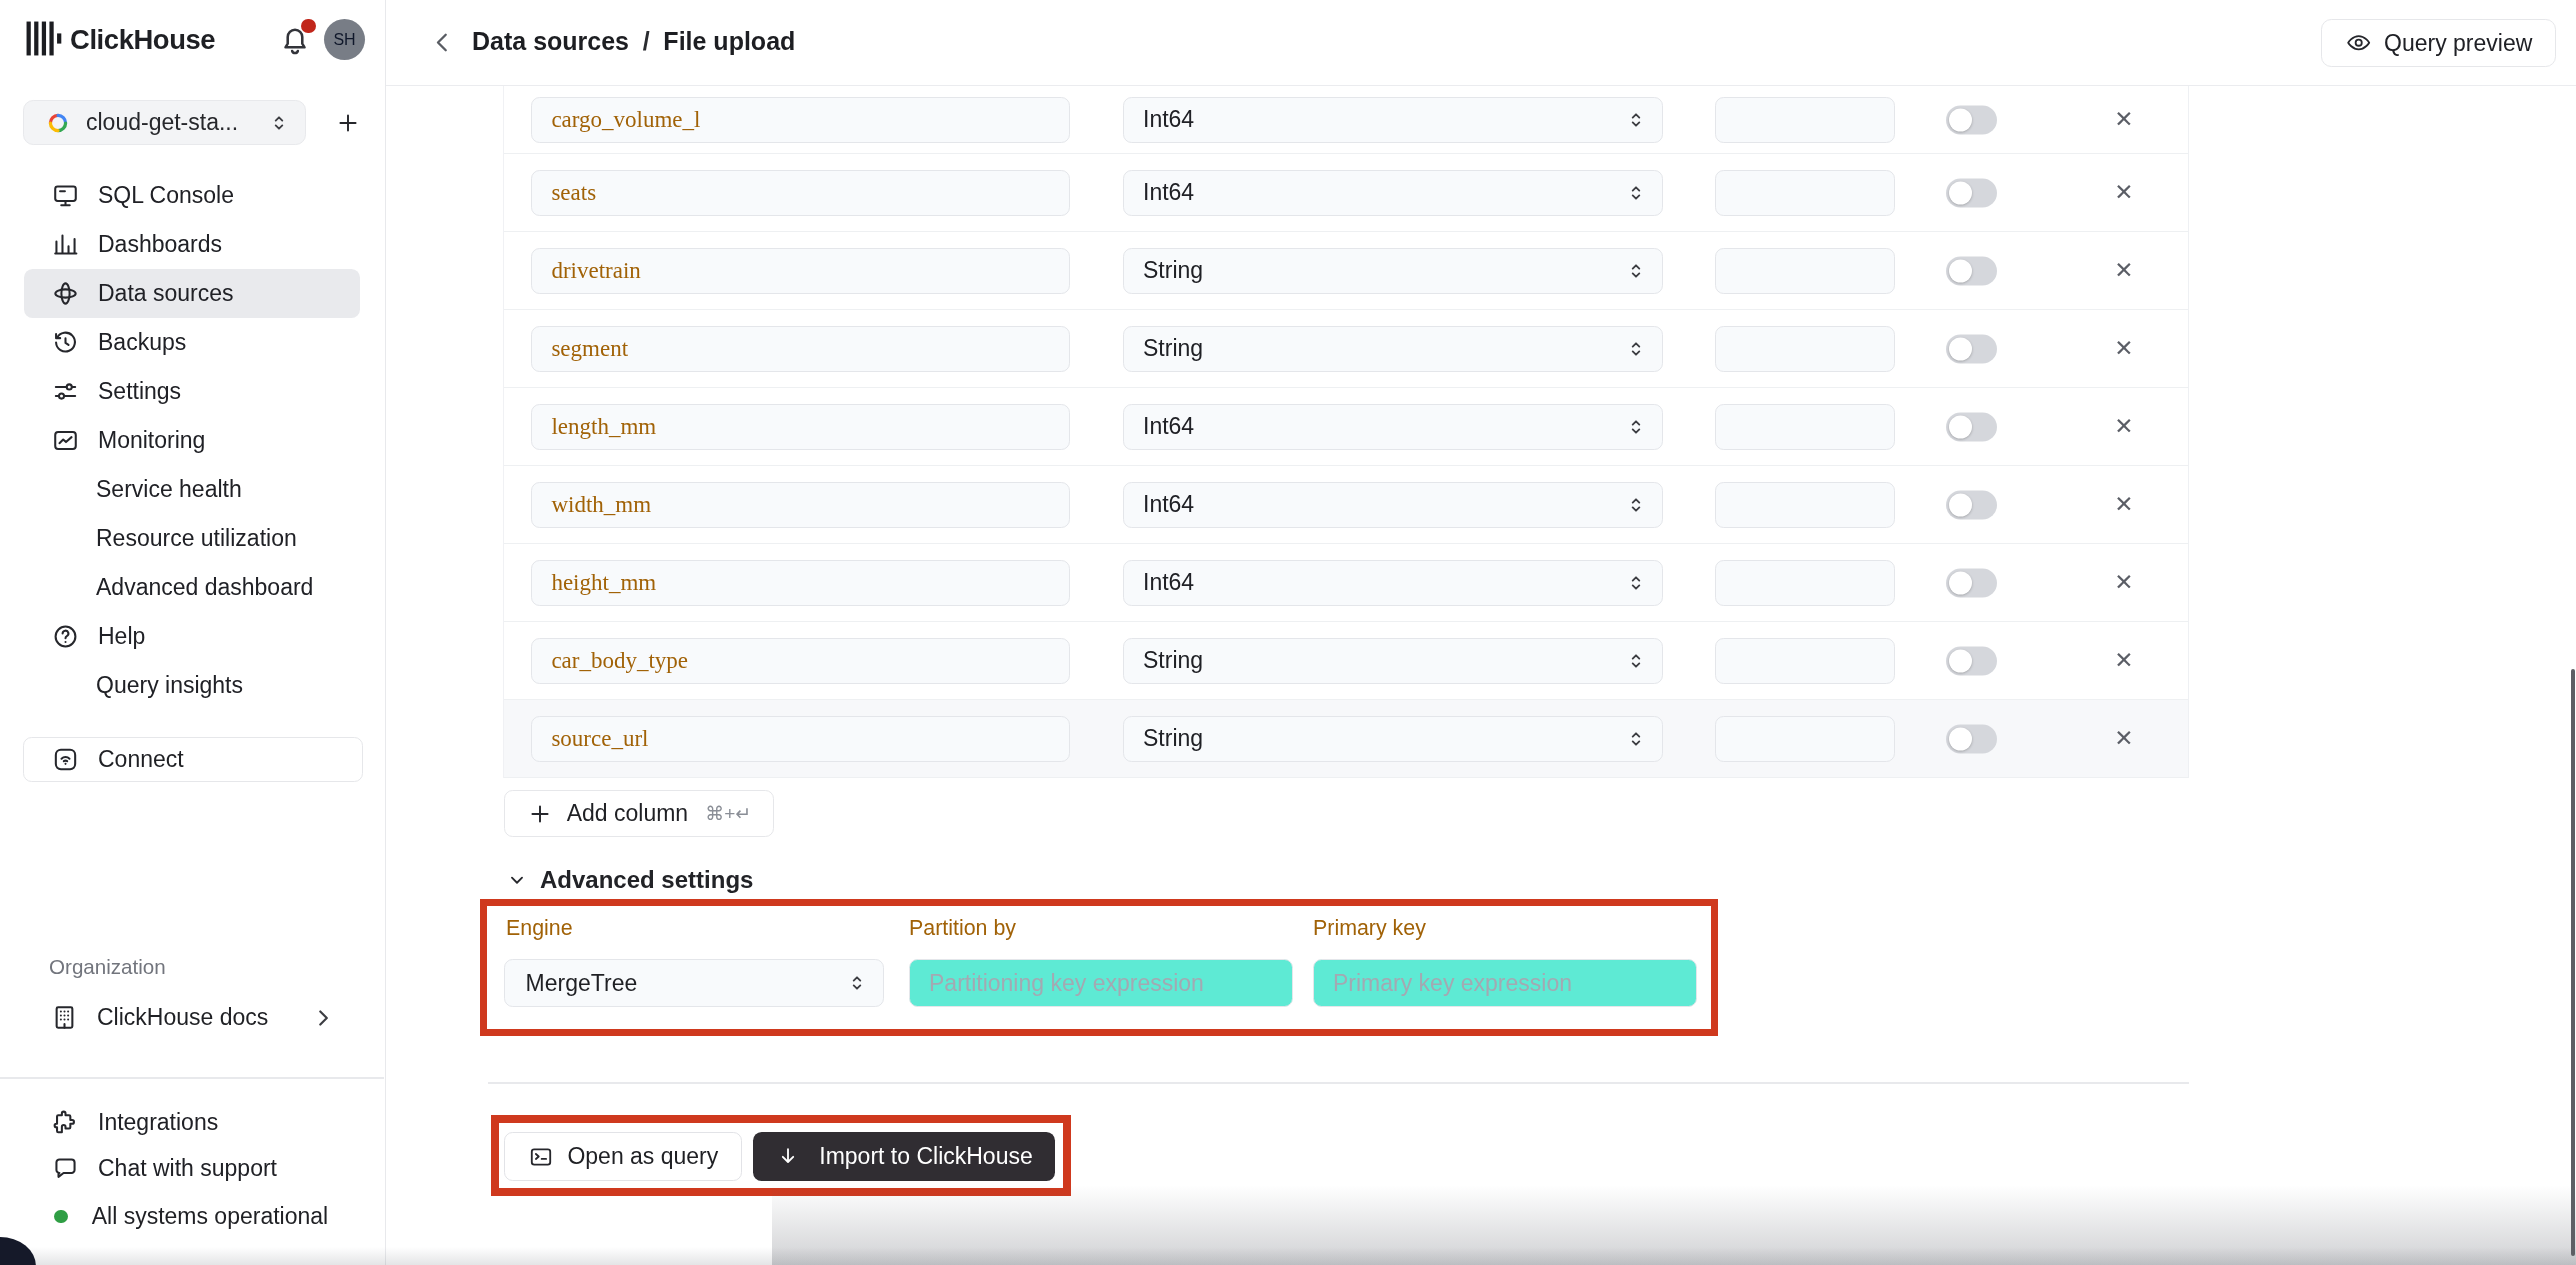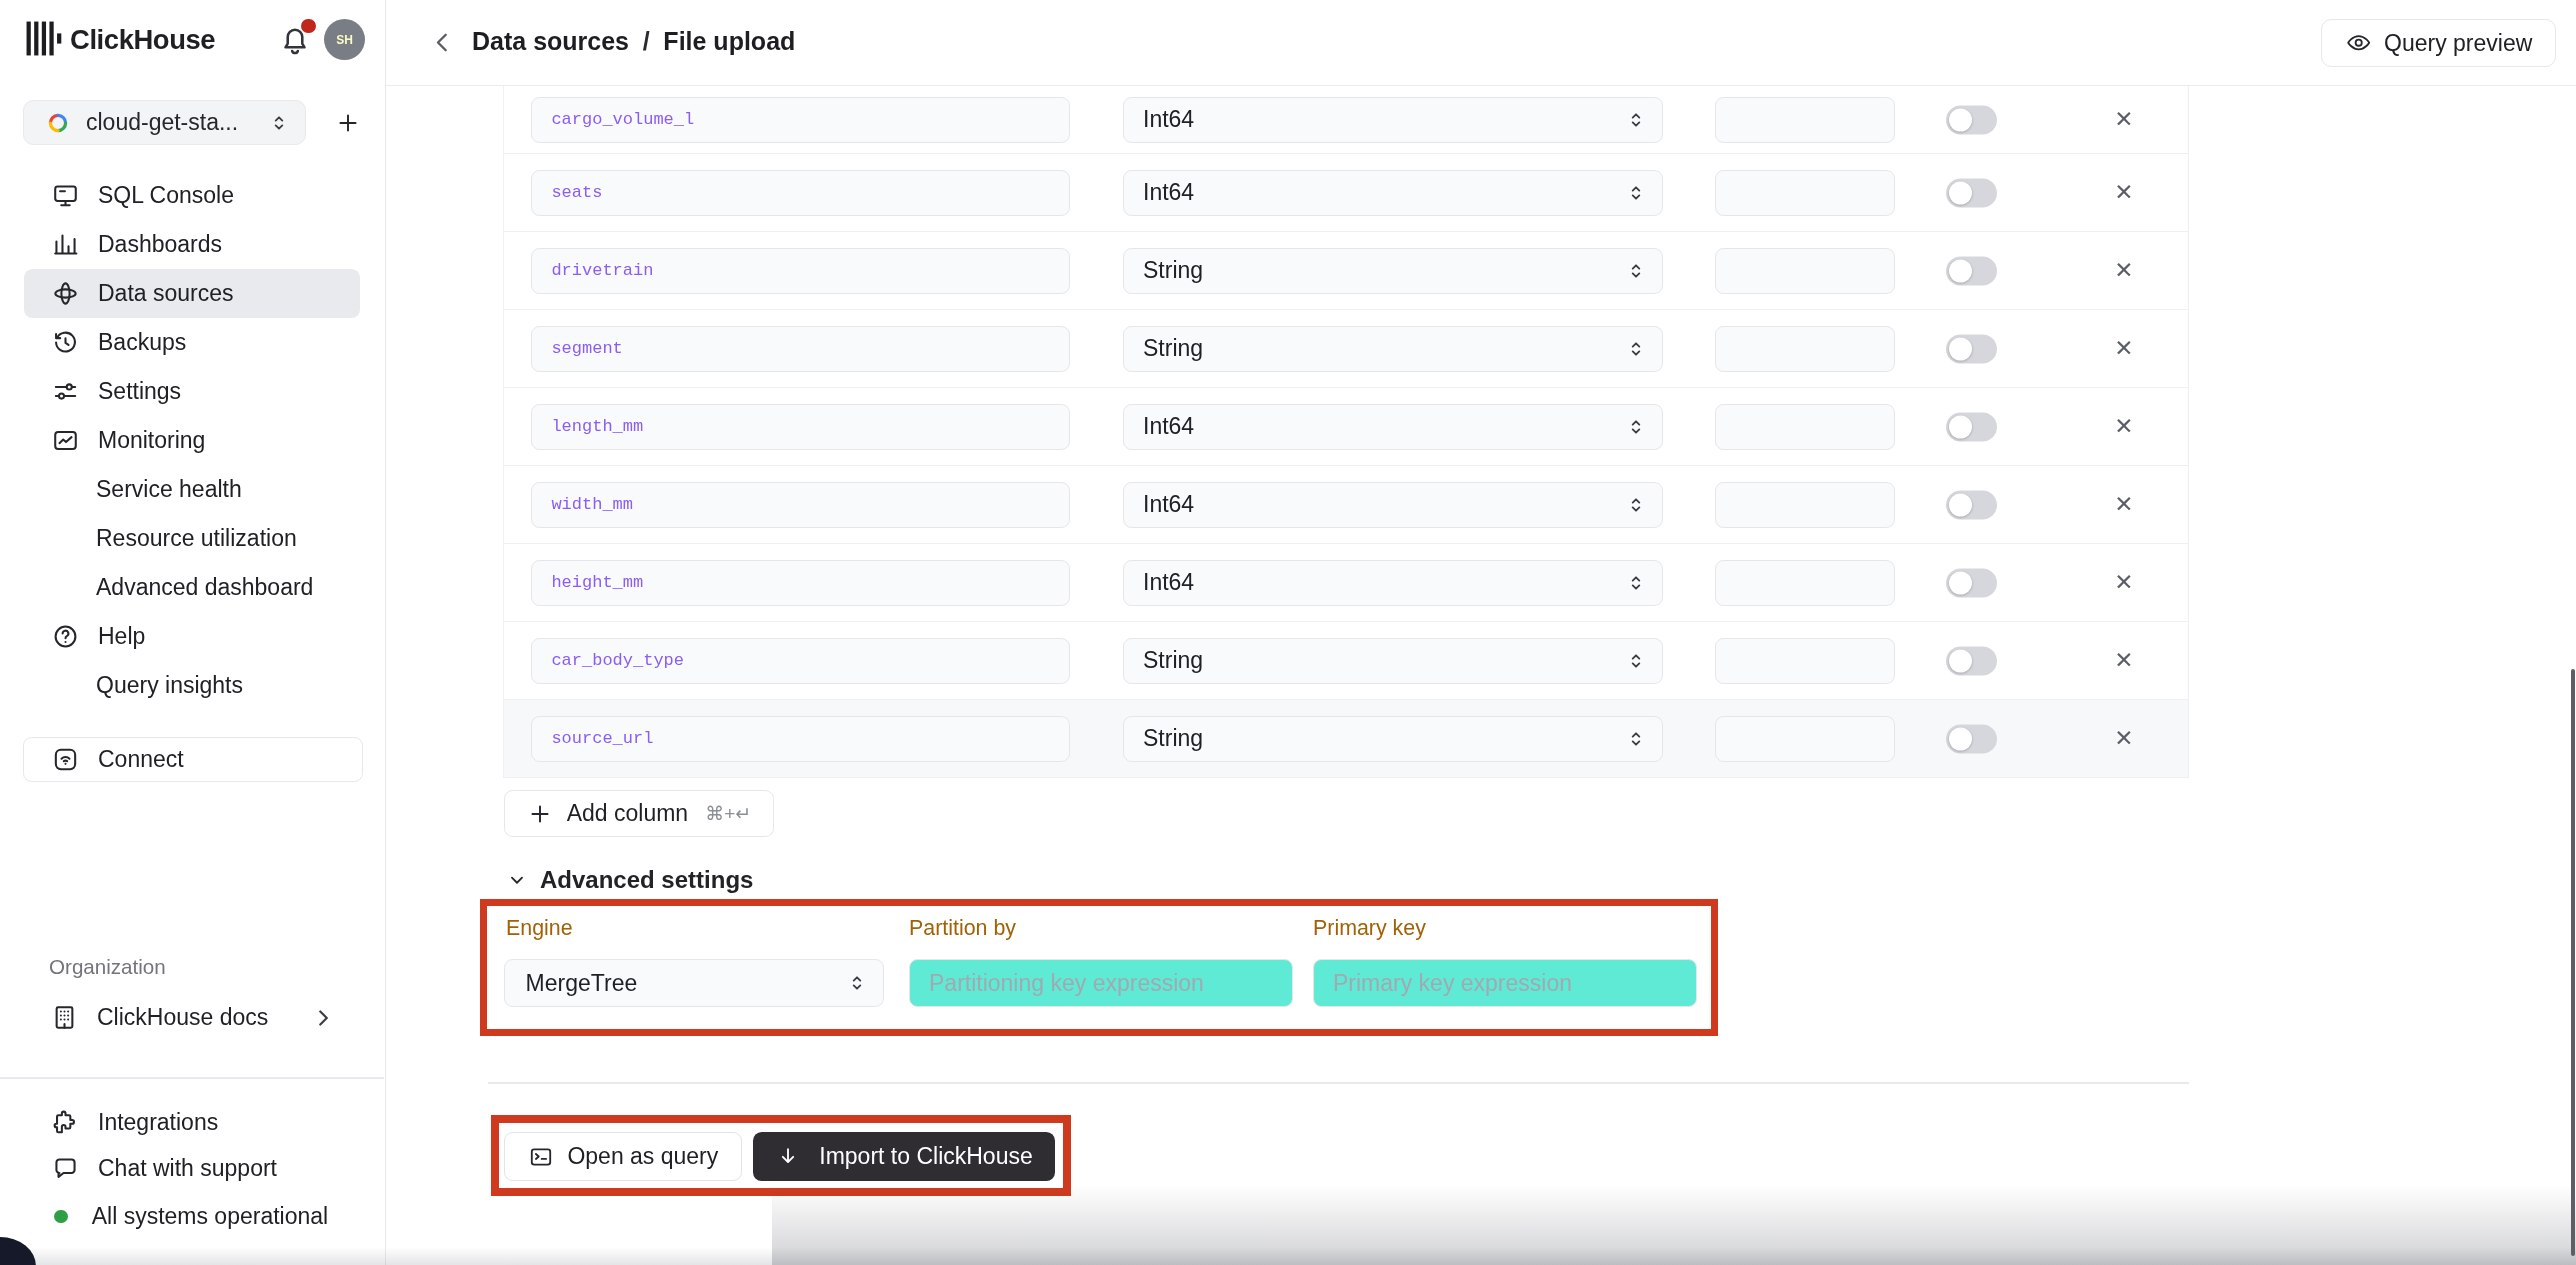--- a/index.html
+++ b/index.html
@@ -8,21 +8,21 @@
   #app { position:relative; width:2576px; height:1266px; background:#fff; }
 
   
   #sidebar { position:absolute; left:0; top:0; width:386px; height:1266px;
              background:#fff; border-right:1.7px solid #e8e9ec; z-index:5; }
   .logo-svg { position:absolute; left:24px; top:19px; }
   #brand-title { position:absolute; left:70px; top:24px; font-size:27.4px; font-weight:700; letter-spacing:-0.4px; }
   .bell-wrap { position:absolute; left:276px; top:22px; width:38px; height:38px; color:#33343a; }
   .bell-dot { position:absolute; right:-1.7px; top:-3.4px; width:14.6px; height:14.6px; border-radius:50%; background:#c1261b; }
   #avatar { position:absolute; left:324px; top:19px; width:41px; height:41px; border-radius:50%;
-            background:#787d86; color:#fef9c3; font-size:12px; font-weight:700;
+            background:#787d86; color:#0f172a; font-size:16px; font-weight:400;
             display:flex; align-items:center; justify-content:center; }
   #service-pill { position:absolute; left:23px; top:100px; width:283px; height:45px;
                   background:#f3f4f6; border:0.9px solid #e8e9ec; border-radius:10.3px;
                   display:flex; align-items:center; padding:0 15.4px 0 20.6px; gap:15.4px; }
   #service-pill .lbl { font-size:23px; color:#26272b; flex:1; white-space:nowrap; overflow:hidden; }
   #add-service-btn { position:absolute; left:328px; top:103px; width:39px; height:39px;
                      display:flex; align-items:center; justify-content:center; color:#3c3d42; }
   #nav-list { position:absolute; left:0; top:171px; width:384px; }
   .nav-item { height:49px; margin:0 24px; border-radius:8.6px; display:flex; align-items:center;
               padding-left:26px; gap:17px; font-size:23px; color:#202126; cursor:pointer; }
@@ -57,21 +57,21 @@
   .eye { width:27.4px; height:27.4px; color:#26272c; }
 
   
   #table { position:absolute; left:117px; top:86px; width:1686px;
            border-left:1.7px solid #f0f1f4; border-right:1.7px solid #eef0f3; }
   .row { position:relative; height:78px; border-bottom:1.7px solid #eef0f2; background:#fff; }
   .row.first { height:68px; }
   .row.hovered { background:#f7f8fa; }
   .tinput { position:absolute; top:50%; transform:translateY(-50%); height:46px;
             background:#f8fafc; border:1.7px solid #e4e6ea; border-radius:8.6px;
-            font-size:17px; color:#8b5cf6; font-family:Liberation Mono, monospace; padding:0 19px; outline:none; }
+            font-size:23px; color:#a16207; font-family:Liberation Serif, serif; padding:0 19px; outline:none; }
   .name-input { left:27.4px; width:539px; }
   .default-input { left:1211px; width:180px; }
   .type-select { position:absolute; left:619px; top:50%; transform:translateY(-50%);
                  width:540px; height:46px; background:#f8fafc; border:1.7px solid #e4e6ea;
                  border-radius:8.6px; display:flex; align-items:center; justify-content:space-between;
                  padding:0 15.4px 0 19px; font-size:23px; color:#202126; }
   .updown { width:22px; height:22px; color:#3c3d42; }
   .toggle { position:absolute; left:1442px; top:50%; transform:translateY(-50%);
             width:51px; height:29px; border-radius:14.6px; background:#d5d7dc; }
   .knob { position:absolute; left:3.4px; top:3px; width:23px; height:23px; border-radius:50%;

